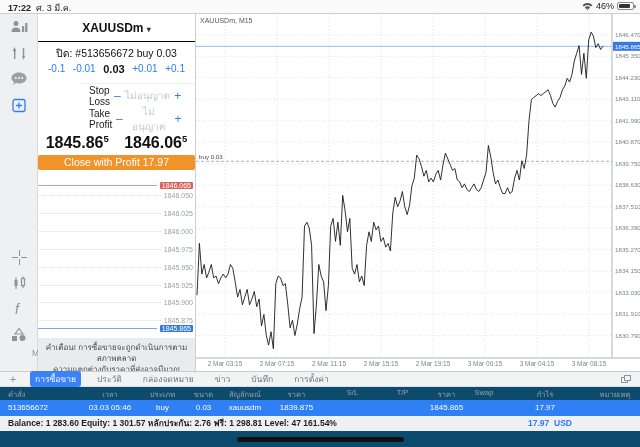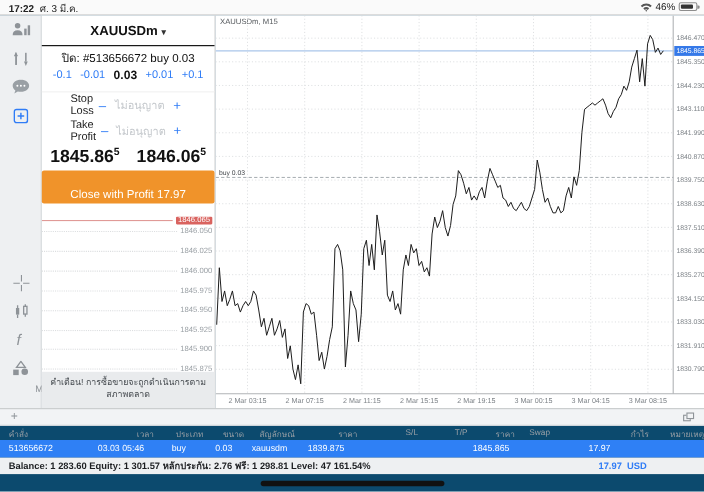--- a/index.html
+++ b/index.html
@@ -21,28 +21,28 @@
   .rail-gap{height:126px;}
   .tf-label{font-size:8.5px;color:#8e9398;text-align:center;margin-left:32px;}
 
   
   #panel{position:absolute;left:38px;top:14px;width:158px;height:357px;background:#fff;border-right:1px solid #cfcfcf;}
   .p-head{height:28px;line-height:28px;text-align:center;font-size:12px;font-weight:bold;color:#111;border-bottom:1px solid #000000;}
   .p-head .caret{font-size:8px;color:#333;}
   .p-pos{height:21px;line-height:23px;text-align:center;font-size:10.5px;color:#111;}
   .p-vol{height:20px;display:flex;align-items:flex-start;justify-content:space-between;padding:0 10px;font-size:10px;color:#2f7cf6;}
   .p-vol .val{color:#111;font-size:11px;font-weight:bold;}
-  .p-row{height:24px;display:flex;align-items:center;padding:0 26px;font-size:10px;color:#222;}
+  .p-row{height:24px;display:flex;align-items:center;padding:0 10px;font-size:10px;color:#222;margin-left:41px;}
   .p-row .lbl{flex:1;}
   .p-row .minus,.p-row .plus{color:#2f7cf6;font-size:12px;width:16px;text-align:center;}
   .p-row .pval{width:52px;text-align:center;color:#c4c8cc;}
   .p-prices{height:23px;display:flex;align-items:center;}
   .p-prices .bp{flex:1;text-align:center;font-size:16px;font-weight:bold;color:#111;}
   .p-prices sup{font-size:9.5px;font-weight:bold;}
-  .p-close{display:block;width:100%;height:15px;margin:1px 0 0 0;background:#f0932a;border:none;border-radius:2px;color:#fff;font-size:10.5px;line-height:15px;text-align:center;padding:15px;}
+  .p-close{display:block;width:100%;height:15px;margin:1px 0 0 0;background:#f0932a;border:none;border-radius:2px;color:#fff;font-size:10.5px;line-height:15px;text-align:center;padding:0;}
   #ladder{position:relative;height:169px;overflow:hidden;}
   .lad-row{position:absolute;left:0;right:2px;height:10px;display:flex;align-items:center;}
   .lad-line{flex:1;border-top:1px dotted #dcdee0;margin-right:3px;}
   .lad-line.solid-red{border-top:1px solid #e09a97;}
   .lad-line.solid-blue{border-top:1px solid #7ea4e4;}
   .lad-val{font-size:7px;color:#9ba1a6;}
   .lad-badge{font-size:7px;color:#fff;padding:0px 2px;border-radius:1px;}
   .lad-badge.ask{background:#d9635f;}
   .lad-badge.bid{background:#3579e8;}
   #warn{position:absolute;left:0;bottom:0;width:100%;height:33px;background:#e9ebed;color:#43484d;font-size:8px;text-align:center;padding-top:4px;line-height:11px;}
@@ -57,27 +57,27 @@
   #addtab{width:26px;text-align:center;color:#8e9398;font-size:11px;}
   #tabs{display:flex;gap:11px;align-items:center;margin-left:4px;}
   .tab{font-size:8.5px;color:#6b7075;padding:1px 5px;border-radius:3px;}
   .tab.active{background:#3b82f6;color:#fff;}
   #detach{position:absolute;right:8px;top:3px;width:11px;height:9px;}
   #detach .sq{position:absolute;border:1px solid #8e9398;background:#f2f3f5;}
   #detach .sq.b{left:0;top:2px;width:7px;height:6px;}
   #detach .sq.f{left:3px;top:0px;width:7px;height:6px;}
 
   #thead{position:absolute;left:0;top:388px;width:640px;height:12px;}
-  #thead .cell{display:inline-block;font-size:7.5px;color:#9aa0a6;text-align:right;vertical-align:top;}
+  #thead .cell{display:inline-block;font-size:7.5px;color:#9aa0a6;text-align:center;vertical-align:top;}
   #trow{position:absolute;left:0;top:400px;width:640px;height:16px;background:#2f80f5;}
   #trow .cell{display:inline-block;font-size:8px;color:#fff;line-height:16px;text-align:center;vertical-align:top;}
   #thead .cell:first-child,#trow .cell:first-child{text-align:left;padding-left:8px;}
   #tsum{position:absolute;left:0;top:416px;width:640px;height:15px;background:#eef0f2;line-height:15px;}
   #tsum .bal{position:absolute;left:8px;font-size:8.5px;font-weight:bold;color:#1c1e21;}
-  #tsum .pnl{position:absolute;right:52px;font-size:8.5px;font-weight:bold;color:#2f7cf6;}
+  #tsum .pnl{position:absolute;right:68px;font-size:8.5px;font-weight:bold;color:#2f7cf6;}
   #homebar{position:absolute;left:237px;top:437px;width:167px;height:4.5px;border-radius:2.5px;background:#111;}
 </style>
 </head>
 <body>
 
 <div id="app">
 
   <div id="statusbar">
     <div class="left">
       <b>17:22</b><span>ศ. 3 มี.ค.</span>
@@ -222,20 +222,21 @@
           <span class="lad-line"></span>
           <span class="lad-val">1845.875</span>
         </div>
         <div class="lad-row" style="top: 153px;">
           <span class="lad-line solid-blue"></span>
           <span class="lad-badge bid">1845.865</span>
         </div>
       </div>
     <div id="warn">
       <div>คำเตือน! การซื้อขายจะถูกดำเนินการตามสภาพตลาด</div>
+      <div>ความแตกต่างกับราคาที่ส่งอาจมีมาก!</div>
     </div>
   </div>
 
   <div id="chart">
     <div id="chart-title">XAUUSDm, M15</div>
   <svg width="444" height="357">
         <line x1="29" y1="0" x2="29" y2="344" stroke="#dadcde" stroke-width="0.8" stroke-dasharray="1,2"></line>
         <text x="29" y="352" font-size="6.5" fill="#7f8489" text-anchor="middle">2 Mar 03:15</text>
         <line x1="81" y1="0" x2="81" y2="344" stroke="#dadcde" stroke-width="0.8" stroke-dasharray="1,2"></line>
         <text x="81" y="352" font-size="6.5" fill="#7f8489" text-anchor="middle">2 Mar 07:15</text>
@@ -287,20 +288,28 @@
         <text x="3" y="144.8004464285586" font-size="6.2" fill="#44484c" text-anchor="start">buy 0.03</text>
         <line x1="0" y1="32.31383928571341" x2="416" y2="32.31383928571341" stroke="#aac6ea" stroke-width="1.2"></line>
         <polyline points="1.0,281.2 3.4,229.4 5.8,260.1 8.2,250.5 10.6,263.9 12.9,258.2 15.3,250.5 17.7,263.9 20.1,262.0 22.5,269.7 24.9,263.9 27.3,260.1 29.7,263.9 32.0,260.1 34.4,250.5 36.8,254.3 39.2,267.8 41.6,283.1 44.0,275.4 46.4,290.8 48.8,283.1 51.2,275.4 53.5,290.8 55.9,285.0 58.3,277.4 60.7,292.7 63.1,285.0 65.5,311.9 67.9,300.4 70.3,321.5 72.6,331.1 75.0,317.7 77.4,334.9 79.8,269.7 82.2,262.0 84.6,263.9 87.0,271.6 89.4,269.7 91.8,290.8 94.1,313.8 96.5,306.2 98.9,321.5 101.3,310.0 103.7,294.6 106.1,283.1 108.5,212.1 110.9,208.2 113.2,214.0 115.6,231.3 118.0,319.6 120.4,290.8 122.8,250.5 125.2,262.0 127.6,267.8 130.0,296.6 132.4,271.6 134.7,212.1 137.1,204.4 139.5,227.4 141.9,208.2 144.3,231.3 146.7,181.4 149.1,196.7 151.5,217.8 153.8,204.4 156.2,254.3 158.6,260.1 161.0,250.5 163.4,267.8 165.8,262.0 168.2,271.6 170.6,231.3 173.0,217.8 175.3,227.4 177.7,208.2 180.1,215.9 182.5,212.1 184.9,227.4 187.3,223.6 189.7,233.2 192.1,229.4 194.4,237.0 196.8,198.7 199.2,183.3 201.6,192.9 204.0,187.1 206.4,177.5 208.8,192.9 211.2,200.6 213.6,191.0 215.9,171.8 218.3,164.1 220.7,141.1 223.1,144.9 225.5,152.6 227.9,162.2 230.3,156.4 232.7,167.9 235.0,164.1 237.4,167.9 239.8,160.3 242.2,156.4 244.6,166.0 247.0,150.7 249.4,139.1 251.8,144.9 254.2,150.7 256.5,156.4 258.9,154.5 261.3,166.0 263.7,167.9 266.1,173.7 268.5,169.9 270.9,175.6 273.3,177.5 275.6,173.7 278.0,169.9 280.4,175.6 282.8,177.5 285.2,173.7 287.6,166.0 290.0,158.3 292.4,131.5 294.8,143.0 297.1,158.3 299.5,169.9 301.9,166.0 304.3,173.7 306.7,179.5 309.1,179.5 311.5,173.7 313.9,179.5 316.2,177.5 318.6,164.1 321.0,156.4 323.4,166.0 325.8,146.8 328.2,154.5 330.6,141.1 333.0,106.5 335.4,85.4 337.7,83.5 340.1,81.6 342.5,79.6 344.9,81.6 347.3,79.6 349.7,77.7 352.1,75.8 354.5,81.6 356.8,89.2 359.2,93.1 361.6,87.3 364.0,83.5 366.4,75.8 368.8,72.0 371.2,64.3 373.6,68.1 376.0,60.4 378.3,47.0 380.7,39.3 383.1,31.6 385.5,60.4 387.9,39.3 390.3,64.3 392.7,25.9 395.1,18.2 397.4,22.0 399.8,33.6 402.2,29.7 404.6,35.5 407.0,32.2" fill="none" stroke="#1a1a1a" stroke-width="0.9"></polyline>
         <rect x="417" y="27.813839285713406" width="27" height="9" fill="#3579e8"></rect>
         <text x="419" y="34.613839285713404" font-size="6.2" fill="#fff" text-anchor="start">1845.865</text>
       </svg>
     </div>
 
   <div id="tabbar">
     <div id="addtab">+</div>
+    <div id="tabs">
+        <span class="tab active">การซื้อขาย</span>
+        <span class="tab">ประวัติ</span>
+        <span class="tab">กล่องจดหมาย</span>
+        <span class="tab">ข่าว</span>
+        <span class="tab">บันทึก</span>
+        <span class="tab">การตั้งค่า</span>
+      </div>
     <div id="detach">
         <span class="sq b"></span>
         <span class="sq f"></span>
       </div>
   </div>
 
   <div id="thead"><span class="cell" style="width: 80px;">คำสั่ง</span><span class="cell" style="width: 60px;">เวลา</span><span class="cell" style="width: 45px;">ประเภท</span><span class="cell" style="width: 37px;">ขนาด</span><span class="cell" style="width: 46px;">สัญลักษณ์</span><span class="cell" style="width: 57px;">ราคา</span><span class="cell" style="width: 55px;">S/L</span><span class="cell" style="width: 45px;">T/P</span><span class="cell" style="width: 43px;">ราคา</span><span class="cell" style="width: 32px;">Swap</span><span class="cell" style="width: 90px;">กำไร</span><span class="cell" style="width: 50px;">หมายเหตุ</span></div>
   <div id="trow"><span class="cell" style="width: 80px;">513656672</span><span class="cell" style="width: 60px;">03.03 05:46</span><span class="cell" style="width: 45px;">buy</span><span class="cell" style="width: 37px;">0.03</span><span class="cell" style="width: 46px;">xauusdm</span><span class="cell" style="width: 57px;">1839.875</span><span class="cell" style="width: 55px;"></span><span class="cell" style="width: 45px;"></span><span class="cell" style="width: 43px;">1845.865</span><span class="cell" style="width: 32px;"></span><span class="cell" style="width: 90px;">17.97</span><span class="cell" style="width: 50px;"></span></div>
   <div id="tsum">
     <span class="bal">Balance: 1 283.60 Equity: 1 301.57 หลักประกัน: 2.76 ฟรี: 1 298.81 Level: 47 161.54%</span>

